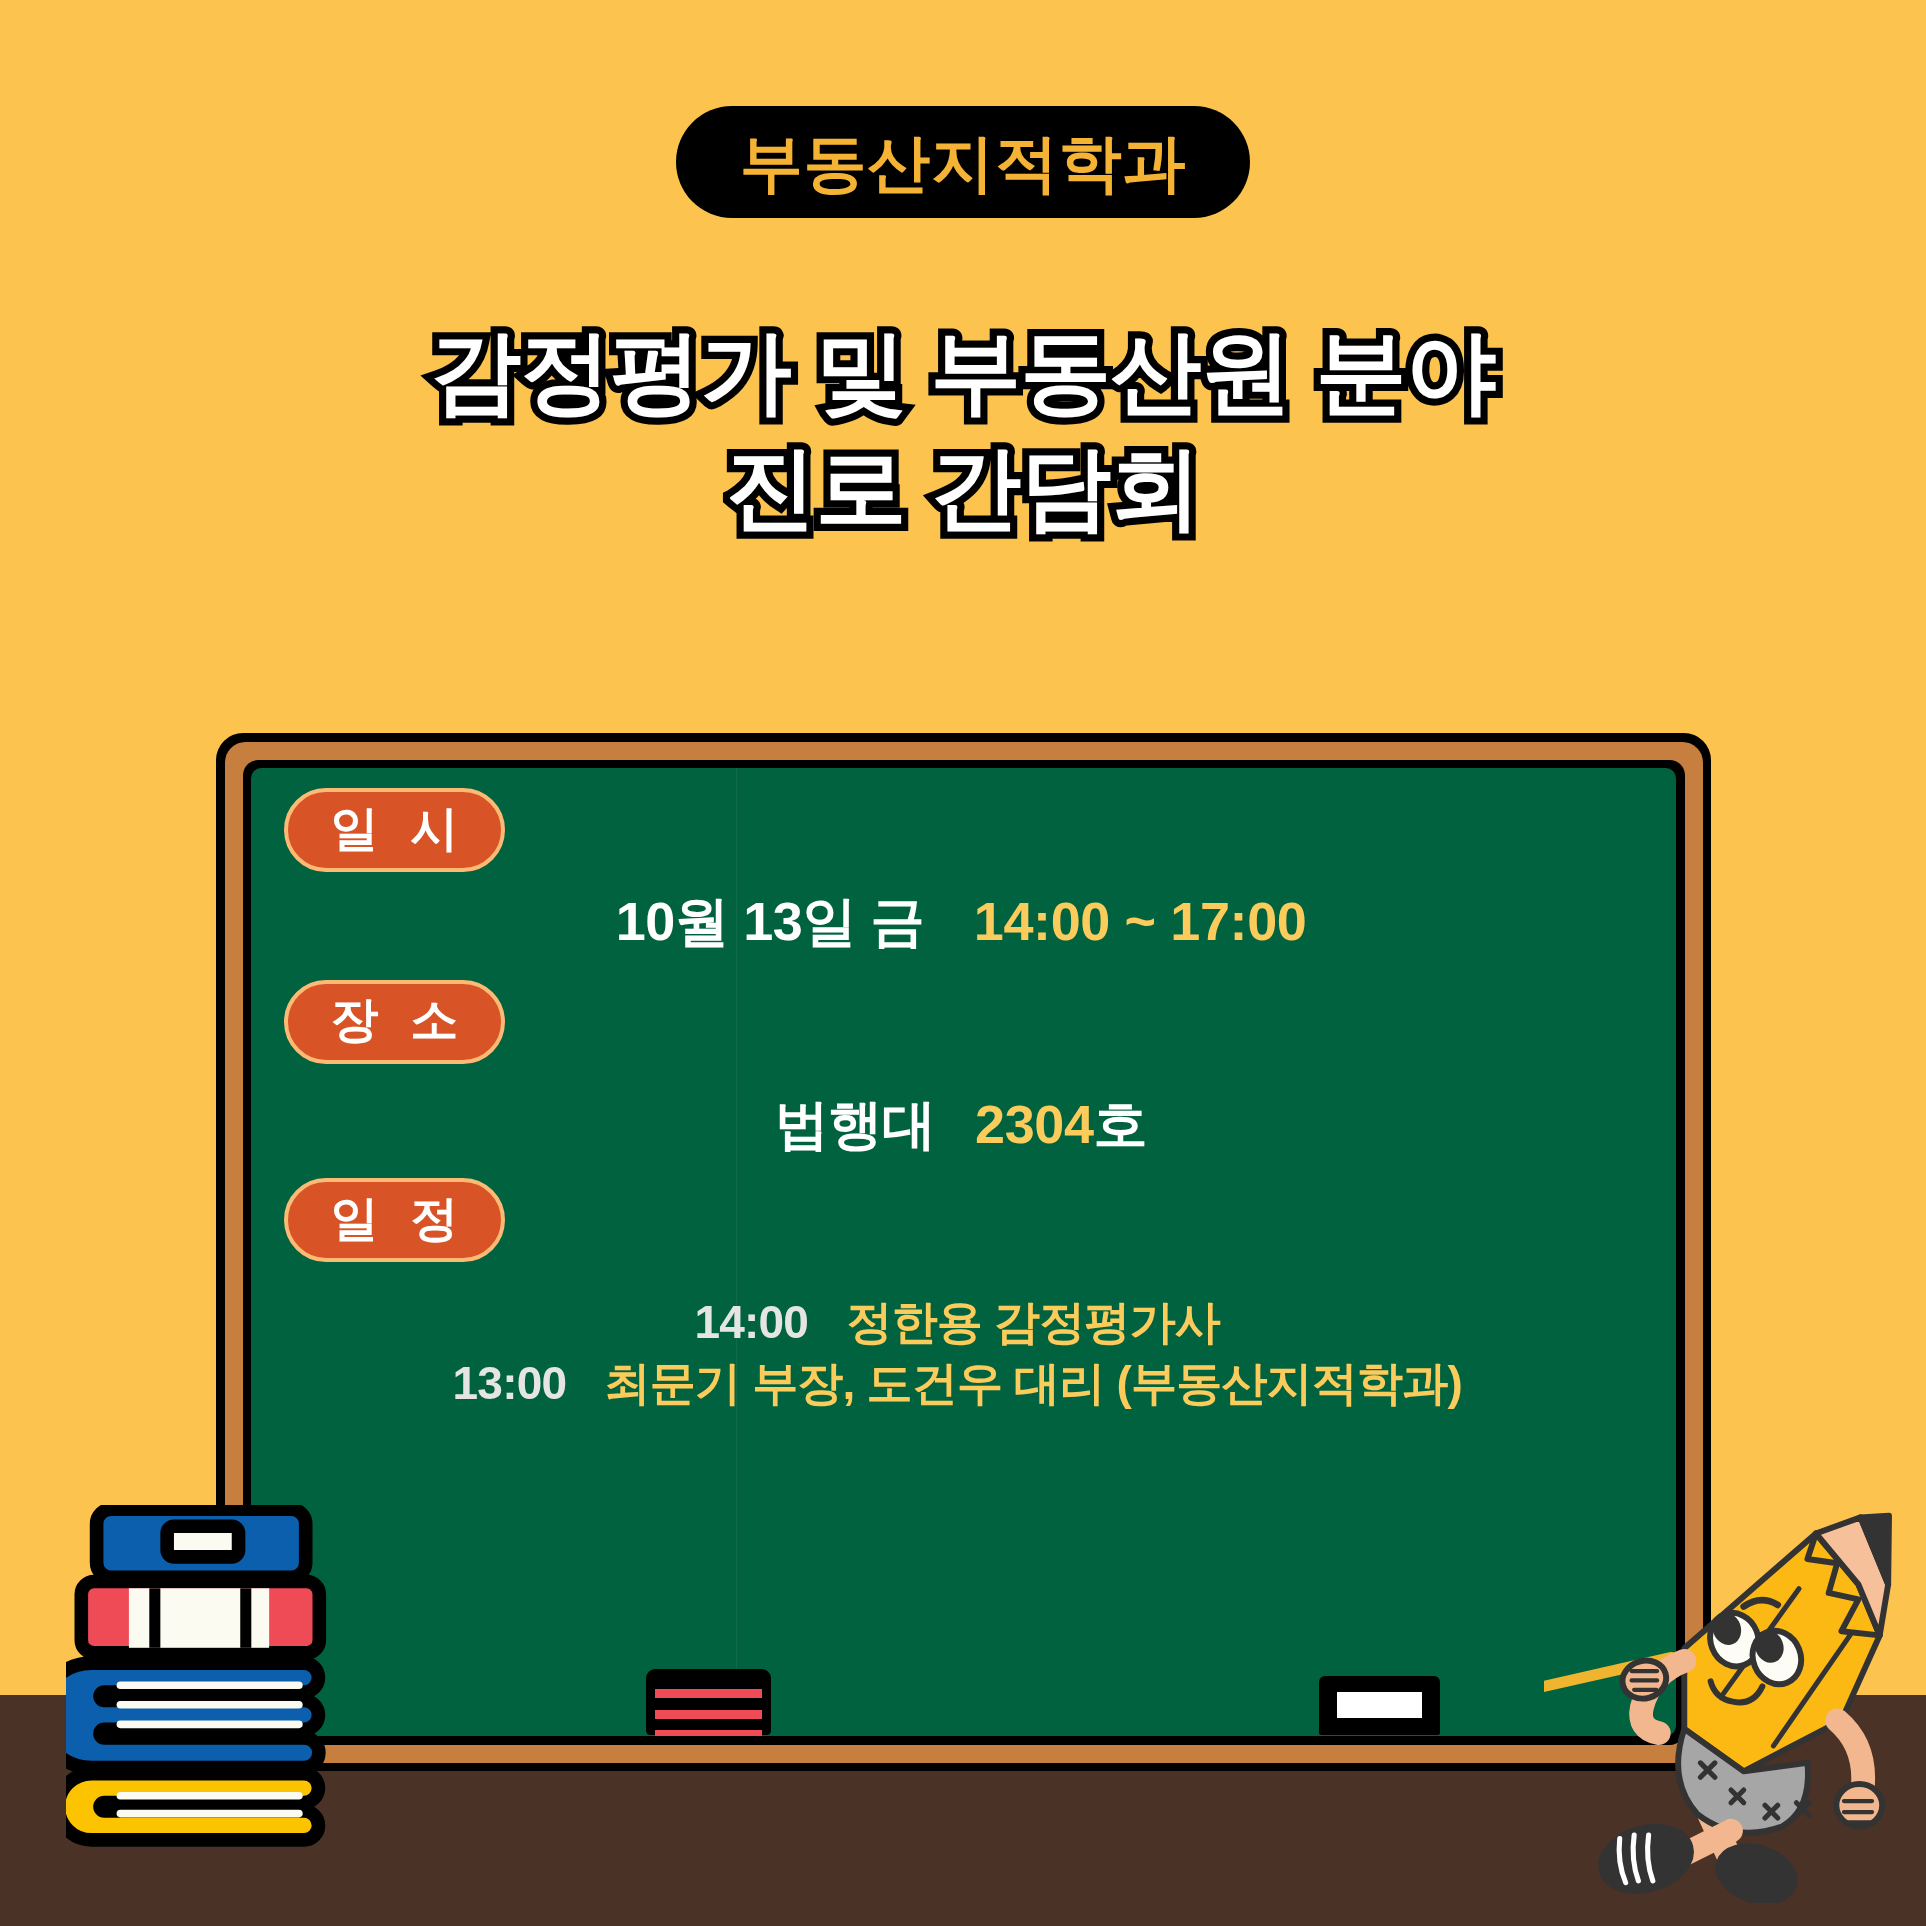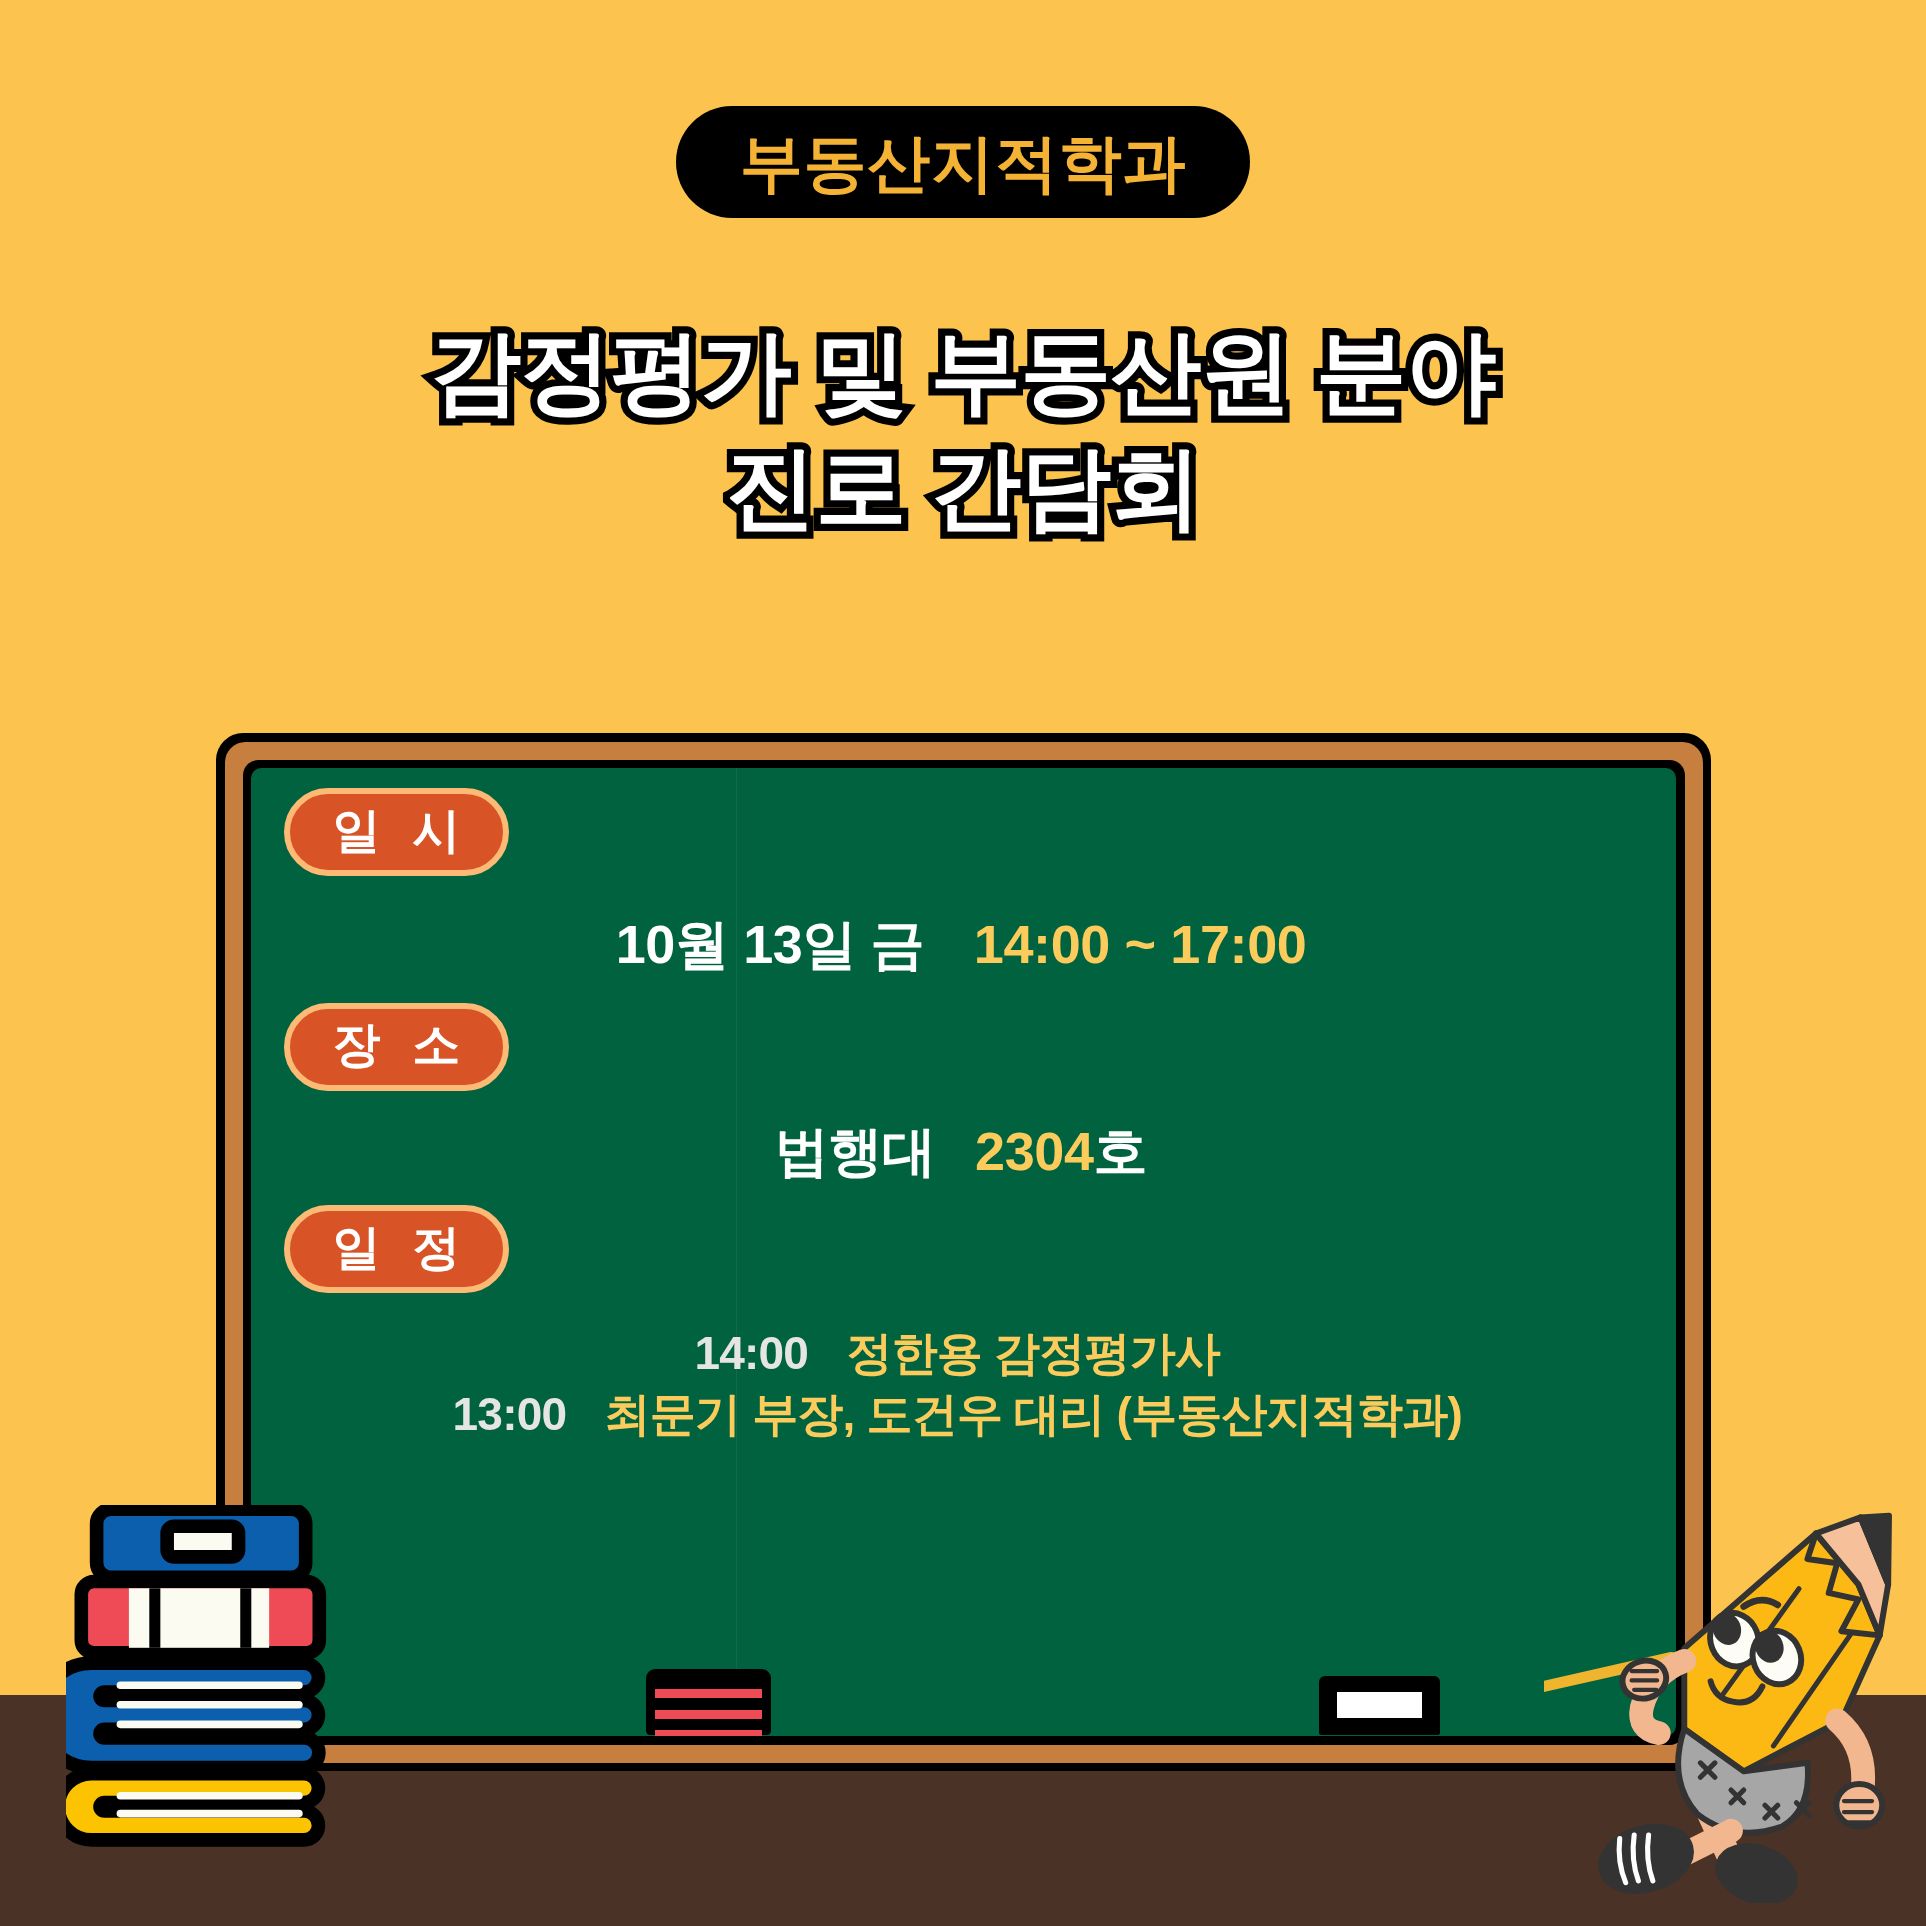--- a/index.html
+++ b/index.html
@@ -101,21 +101,21 @@
   .board-content {
     position:relative;
     width:100%; height:100%;
     padding:20.4px 38px 0 25.5px;
   }
 
   .pill {
     display:inline-block;
     background:#d85427;
     color:#ffffff;
-    border:6px solid #fdba74;
+    border:4px solid #fdba74;
     border-radius:85px;
     font-size:48px;
     font-weight:900;
     letter-spacing:9.3px;
     text-indent:9.3px;
     padding:9.3px 33px 12.7px;
     line-height:1.12;
   }
 
   .row { margin-left:7.6px; }
@@ -193,21 +193,21 @@
   <div class="board-outer">
     <div class="board-frame">
       <div class="board-inner-border">
         <div class="board">
           <div class="board-seam"></div>
 
           <div class="board-content">
 
             <div class="row">
               <div class="pill">일 시</div>
-              <div class="row-value" style="margin-top:36px;">
+              <div class="row-value" style="margin-top:17px;">
                 <span>10월 13일 금</span>
                 <span style="display:inline-block;width:20.4px;"></span>
                 <span class="hl">14:00 ~ 17:00</span>
               </div>
             </div>
 
             <div class="row" style="margin-top:26px;">
               <div class="pill">장 소</div>
               <div class="row-value" style="margin-top:28px;">
                 <span>법행대</span>

